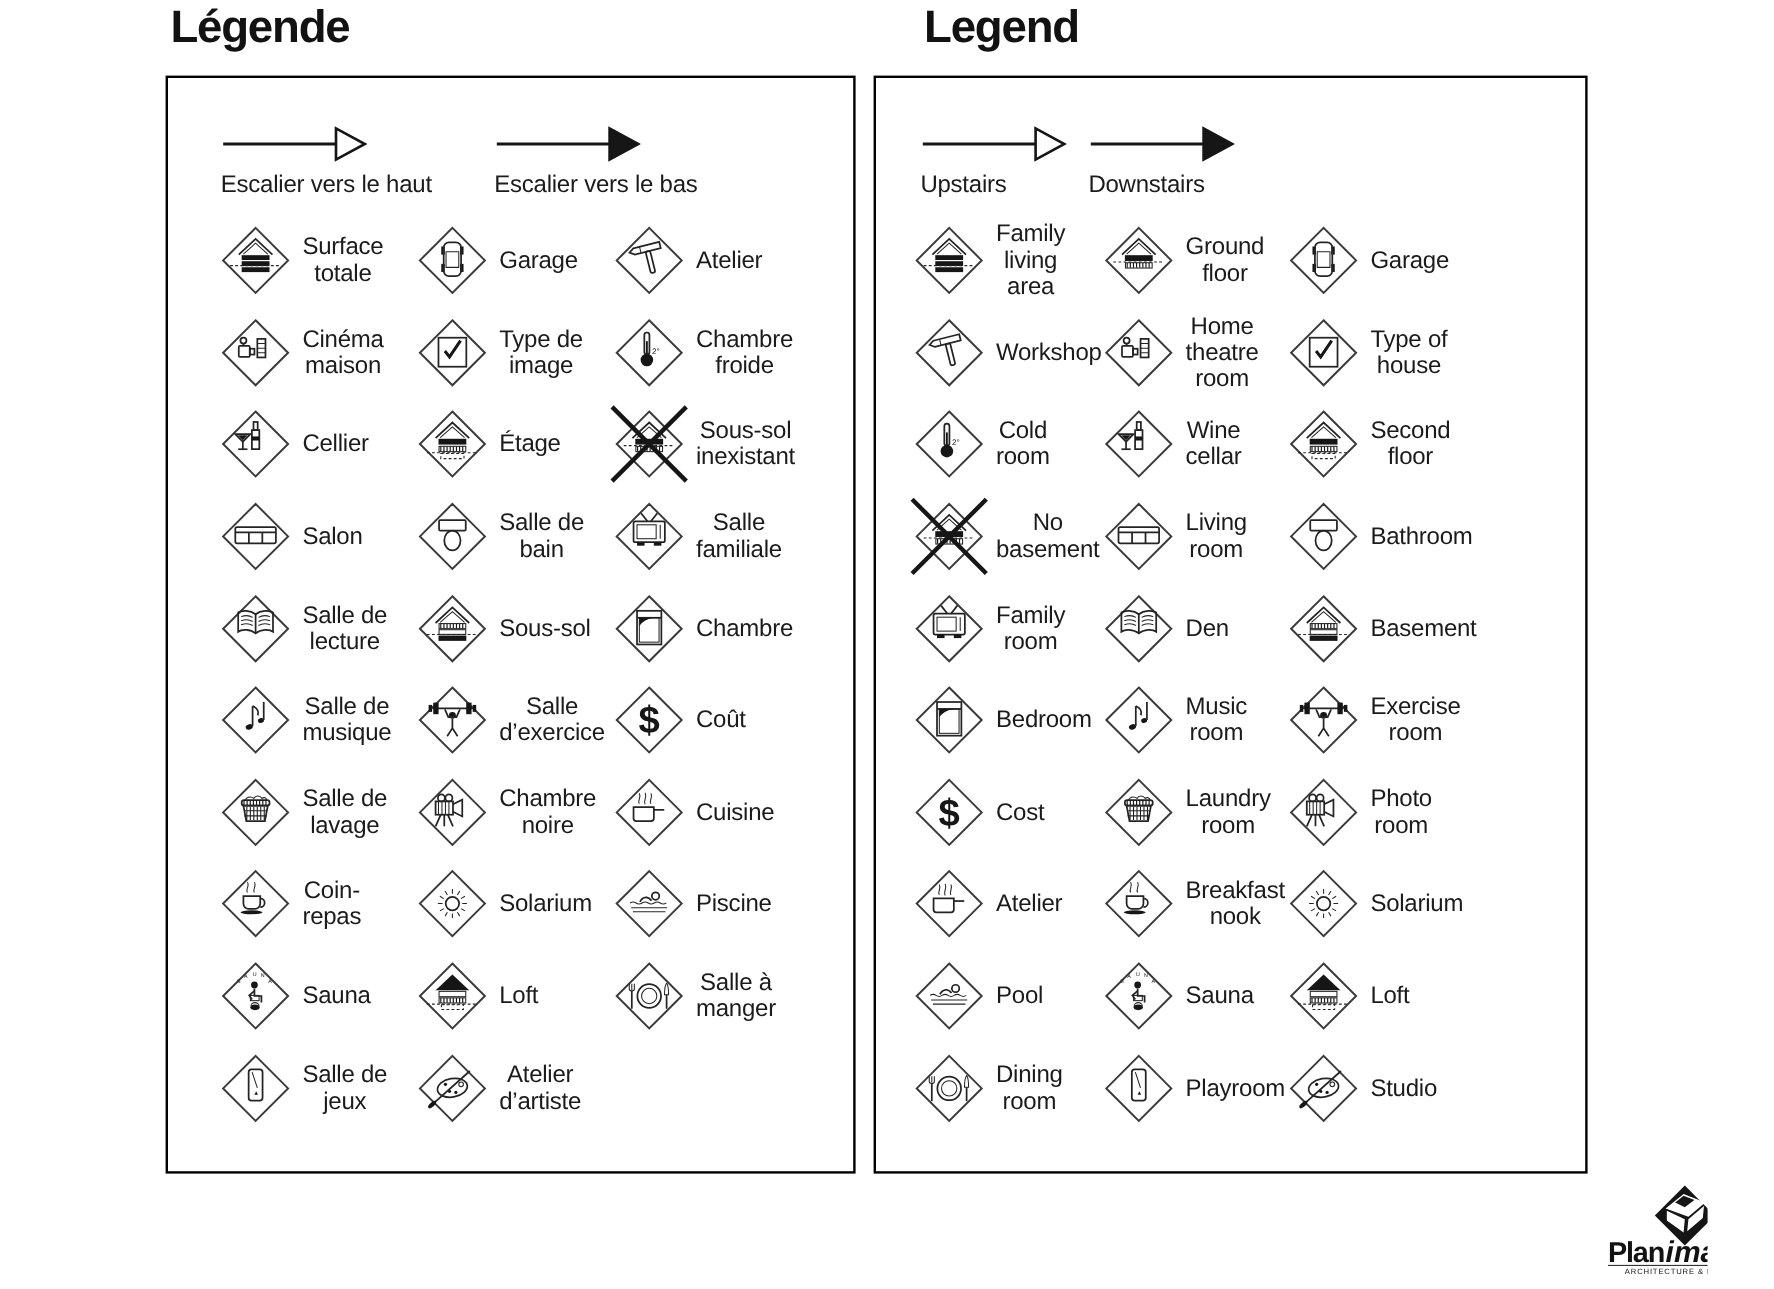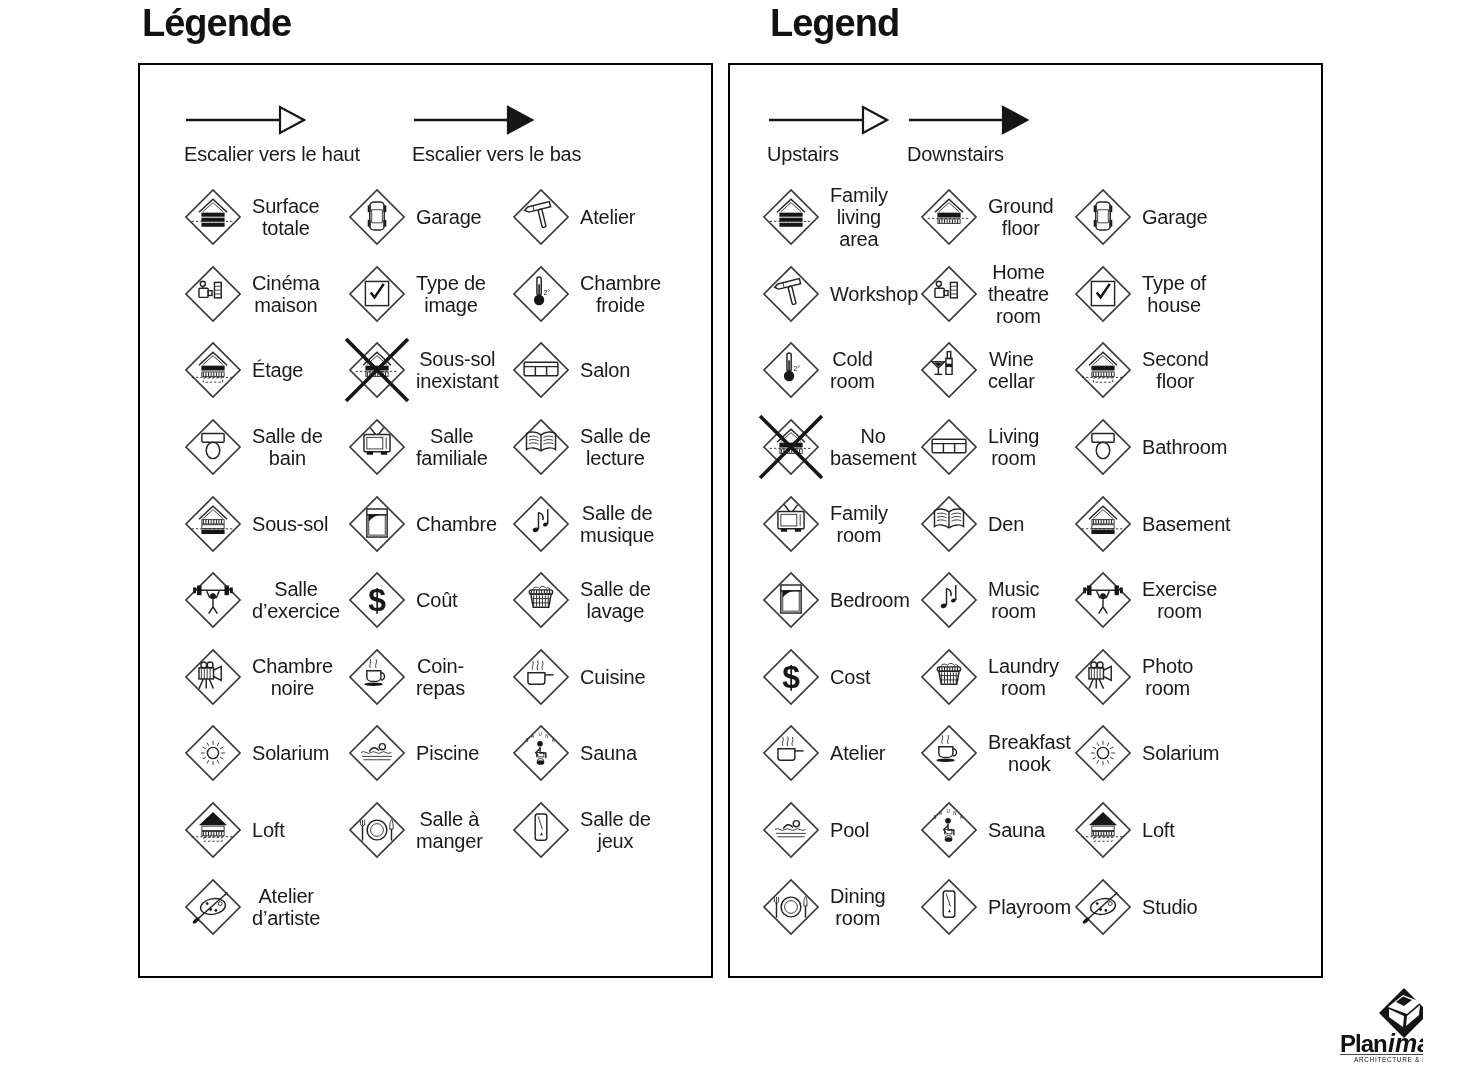--- a/index.html
+++ b/index.html
@@ -149,20 +149,37 @@
             </svg>
           </span>
           <span class="label">Chambre
 froide</span>
         </div>
         <div class="cell">
           <span>
             <svg class="icn" viewBox="0 0 60 60" overflow="visible">
               <polygon class="dia" points="30,2 58,30 30,58 2,30"></polygon>
               <g>
+                <path class="s" d="M12.5,21.5 h13 l-6.5,6.5 Z"></path>
+                <path class="f" d="M14.8,22.5 h8.4 l-4.2,4.2 Z"></path>
+                <line class="s" x1="19" y1="28" x2="19" y2="34.5"></line>
+                <line class="s" x1="15" y1="34.5" x2="23" y2="34.5"></line>
+                <rect class="s" x="28.2" y="11" width="3.6" height="7"></rect>
+                <path class="s" d="M26.8,18 h6.4 v16.5 h-6.4 Z"></path>
+                <rect class="f" x="26.8" y="23.5" width="6.4" height="3.5"></rect>
+              </g>
+            </svg>
+          </span>
+          <span class="label">Cellier</span>
+        </div>
+        <div class="cell">
+          <span>
+            <svg class="icn" viewBox="0 0 60 60" overflow="visible">
+              <polygon class="dia" points="30,2 58,30 30,58 2,30"></polygon>
+              <g>
                 <path class="s" d="M15.5,25 L30,11.5 L44.5,25"></path>
                 <path class="s2" d="M19.5,24.5 L30,15.2 L40.5,24.5"></path>
                 <rect class="f" x="18" y="25.5" width="24" height="5"></rect>
                 <rect class="s2" x="18.5" y="32" width="23" height="4.6" fill="#fff"></rect>
                 <line class="hatch" x1="19.5" y1="34.3" x2="40.5" y2="34.3"></line>
                 <rect class="s2 d" x="20" y="38.2" width="20" height="4.4" fill="none"></rect>
                 <line class="s2 d" x1="8" y1="37.6" x2="52" y2="37.6"></line>
               </g>
             </svg>
           </span>
@@ -357,42 +374,42 @@
             </svg>
           </span>
           <span class="label">Chambre
 noire</span>
         </div>
         <div class="cell">
           <span>
             <svg class="icn" viewBox="0 0 60 60" overflow="visible">
               <polygon class="dia" points="30,2 58,30 30,58 2,30"></polygon>
               <g>
+                <path class="s" d="M16.5,25.5 h17.5 v9.5 a2.5,2.5 0 0 1 -2.5,2.5 h-12.5 a2.5,2.5 0 0 1 -2.5,-2.5 Z"></path>
+                <line class="s" x1="34" y1="27.8" x2="43" y2="27.8" stroke-width="2"></line>
+                <path class="s2" d="M21.5,22.5 C19.5,19.5 23.5,17.5 21.5,13.5 M26.5,23 C24.5,19.5 28.5,17.5 26.5,13 M31.5,22.5 C29.5,19.5 33.5,17.5 31.5,13.5"></path>
+              </g>
+            </svg>
+          </span>
+          <span class="label">Cuisine</span>
+        </div>
+        <div class="cell">
+          <span>
+            <svg class="icn" viewBox="0 0 60 60" overflow="visible">
+              <polygon class="dia" points="30,2 58,30 30,58 2,30"></polygon>
+              <g>
                 <path class="s" d="M19.5,23.5 h14.5 v6.5 a4.5,4.5 0 0 1 -4.5,4.5 h-5.5 a4.5,4.5 0 0 1 -4.5,-4.5 Z"></path>
                 <path class="s" d="M34,25.5 a3.8,3.8 0 0 1 0,7.6"></path>
                 <ellipse class="f" cx="26.5" cy="37.5" rx="9.5" ry="1.7"></ellipse>
                 <path class="s2" d="M23,20.5 C21,17.5 25,15.5 23,11.5 M29,20.5 C27,17.5 31,15.5 29,11.5"></path>
               </g>
             </svg>
           </span>
           <span class="label">Coin-
 repas</span>
-        </div>
-        <div class="cell">
-          <span>
-            <svg class="icn" viewBox="0 0 60 60" overflow="visible">
-              <polygon class="dia" points="30,2 58,30 30,58 2,30"></polygon>
-              <g>
-                <path class="s" d="M16.5,25.5 h17.5 v9.5 a2.5,2.5 0 0 1 -2.5,2.5 h-12.5 a2.5,2.5 0 0 1 -2.5,-2.5 Z"></path>
-                <line class="s" x1="34" y1="27.8" x2="43" y2="27.8" stroke-width="2"></line>
-                <path class="s2" d="M21.5,22.5 C19.5,19.5 23.5,17.5 21.5,13.5 M26.5,23 C24.5,19.5 28.5,17.5 26.5,13 M31.5,22.5 C29.5,19.5 33.5,17.5 31.5,13.5"></path>
-              </g>
-            </svg>
-          </span>
-          <span class="label">Cuisine</span>
         </div>
         <div class="cell">
           <span>
             <svg class="icn" viewBox="0 0 60 60" overflow="visible">
               <polygon class="dia" points="30,2 58,30 30,58 2,30"></polygon>
               <g>
                 <circle class="s" cx="30" cy="30" r="5.8"></circle>
                 <path class="s2" d="M38.5,30 L42.5,30 M37.4,34.3 L40.8,36.3 M34.3,37.4 L36.3,40.8 M30,38.5 L30,42.5 M25.7,37.4 L23.7,40.8 M22.6,34.3 L19.2,36.3 M21.5,30 L17.5,30 M22.6,25.7 L19.2,23.7 M25.7,22.6 L23.7,19.2 M30,21.5 L30,17.5 M34.3,22.6 L36.3,19.2 M37.4,25.7 L40.8,23.7"></path>
               </g>
             </svg>

